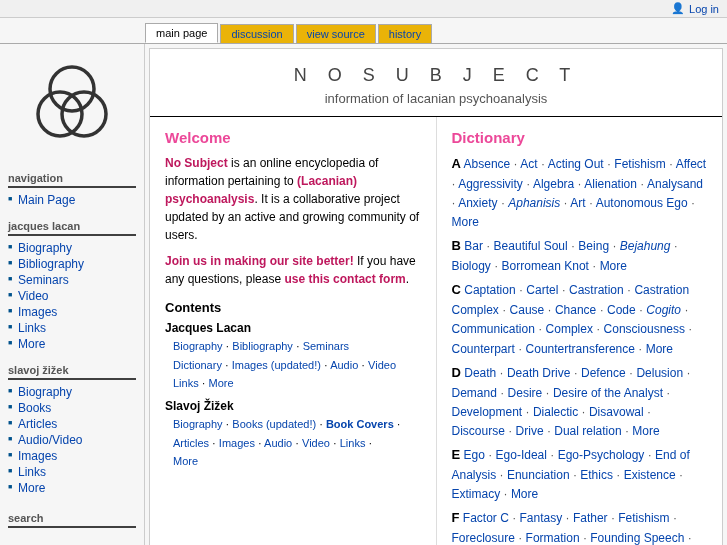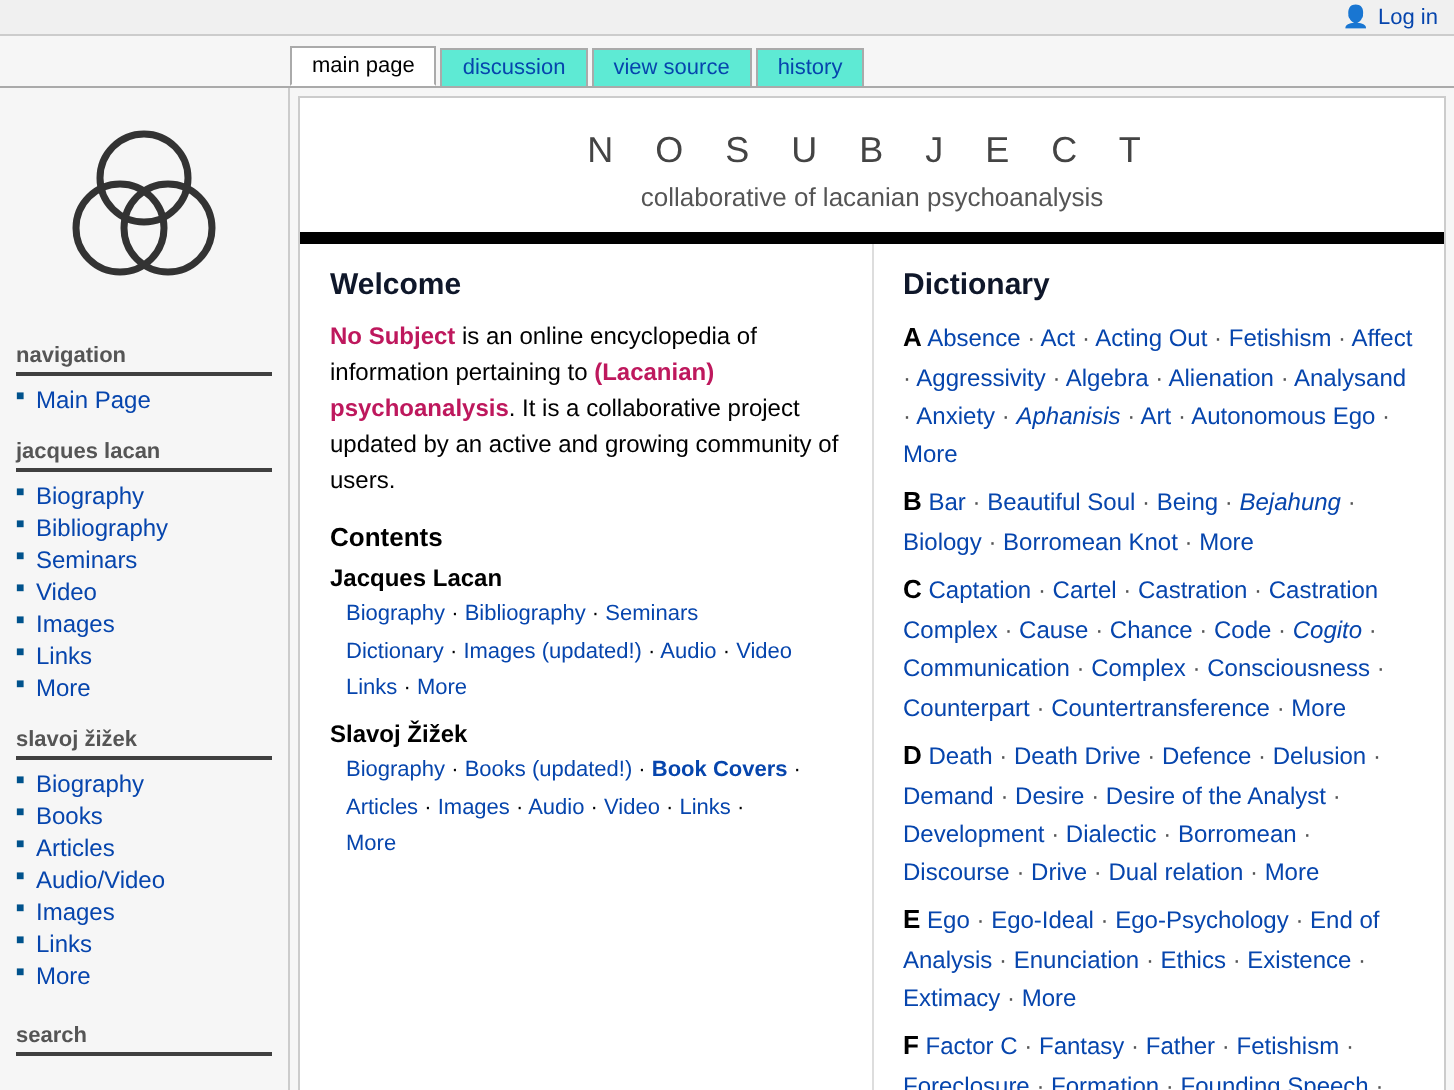--- a/index.html
+++ b/index.html
@@ -24,21 +24,21 @@
       display: flex;
       align-items: flex-end;
       padding: 0 0 0 145px;
       height: 26px;
     }
     .tab {
       padding: 3px 10px;
       border: 1px solid #aaa;
       border-bottom: none;
       margin-right: 2px;
-      background: #5eead4;
+      background: #eab308;
       font-size: 11px;
       cursor: pointer;
       color: #0645ad;
       text-decoration: none;
       display: inline-block;
     }
     .tab.active {
       background: #fff;
       border-bottom: 1px solid #fff;
       color: #000;
@@ -114,21 +114,21 @@
       background: #fff;
       border: 1px solid #ccc;
       margin: 4px;
       padding: 0;
     }
 
     
     #site-header {
       text-align: center;
       padding: 16px 10px 10px 10px;
-      border-bottom: 6px solid #000000;
+      border-bottom: 1px solid #000000;
     }
     #site-title {
       font-size: 18px;
       letter-spacing: 8px;
       color: #444;
       font-weight: normal;
       text-transform: uppercase;
     }
     #site-subtitle {
       font-size: 13px;
@@ -149,21 +149,21 @@
     }
 
     #right-col {
       flex: 1;
       padding: 12px 15px;
     }
 
     .section-title {
       font-size: 15px;
       font-weight: bold;
-      color: #0f172a;
+      color: #ec4899;
       margin-bottom: 8px;
     }
 
     .content-text {
       font-size: 12px;
       line-height: 1.5;
       color: #000;
     }
     .content-text a {
       color: #be185d;
@@ -285,31 +285,34 @@
       <div class="nav-section-title">search</div>
 
     </div>
 
   </div>
 
   <div id="content">
 
     <div id="site-header">
       <div id="site-title">N O   S U B J E C T</div>
-      <div id="site-subtitle">collaborative of lacanian psychoanalysis</div>
+      <div id="site-subtitle">information of lacanian psychoanalysis</div>
     </div>
 
     <div id="two-col">
 
       <div id="left-col">
 
         <div class="section-title">Welcome</div>
 
         <p class="content-text">
           <a href="#" class="highlight-link">No Subject</a><span> is an online encyclopedia of information pertaining to </span><a href="#" class="highlight-link">(Lacanian) psychoanalysis</a><span>. It is a collaborative project updated by an active and growing community of users.</span>
+        </p>
+        <p class="content-text" style="margin-top:8px;">
+          <a href="#" class="join-text"><strong>Join us in making our site better!</strong></a><span> If you have any questions, please </span><a href="#" class="highlight-link">use this contact form</a><span>.</span>
         </p>
 
         <div class="contents-box">
           <div class="contents-title">Contents</div>
 
           <div class="contents-section">Jacques Lacan</div>
           <div class="contents-links">
             <a href="#">Biography</a> ·
             <a href="#">Bibliography</a> ·
             <a href="#">Seminars</a><br>
@@ -392,21 +395,21 @@
           <strong>D</strong>
           <a href="#">Death</a> <span class="dot-sep">·</span>
           <a href="#">Death Drive</a> <span class="dot-sep">·</span>
           <a href="#">Defence</a> <span class="dot-sep">·</span>
           <a href="#">Delusion</a> <span class="dot-sep">·</span>
           <a href="#">Demand</a> <span class="dot-sep">·</span>
           <a href="#">Desire</a> <span class="dot-sep">·</span>
           <a href="#">Desire of the Analyst</a> <span class="dot-sep">·</span>
           <a href="#">Development</a> <span class="dot-sep">·</span>
           <a href="#">Dialectic</a> <span class="dot-sep">·</span>
-          <a href="#">Borromean</a> <span class="dot-sep">·</span>
+          <a href="#">Disavowal</a> <span class="dot-sep">·</span>
           <a href="#">Discourse</a> <span class="dot-sep">·</span>
           <a href="#">Drive</a> <span class="dot-sep">·</span>
           <a href="#">Dual relation</a> <span class="dot-sep">·</span>
           <a href="#">More</a>
         </div>
 
         <div class="dict-letter">
           <strong>E</strong>
           <a href="#">Ego</a> <span class="dot-sep">·</span>
           <a href="#">Ego-Ideal</a> <span class="dot-sep">·</span>

